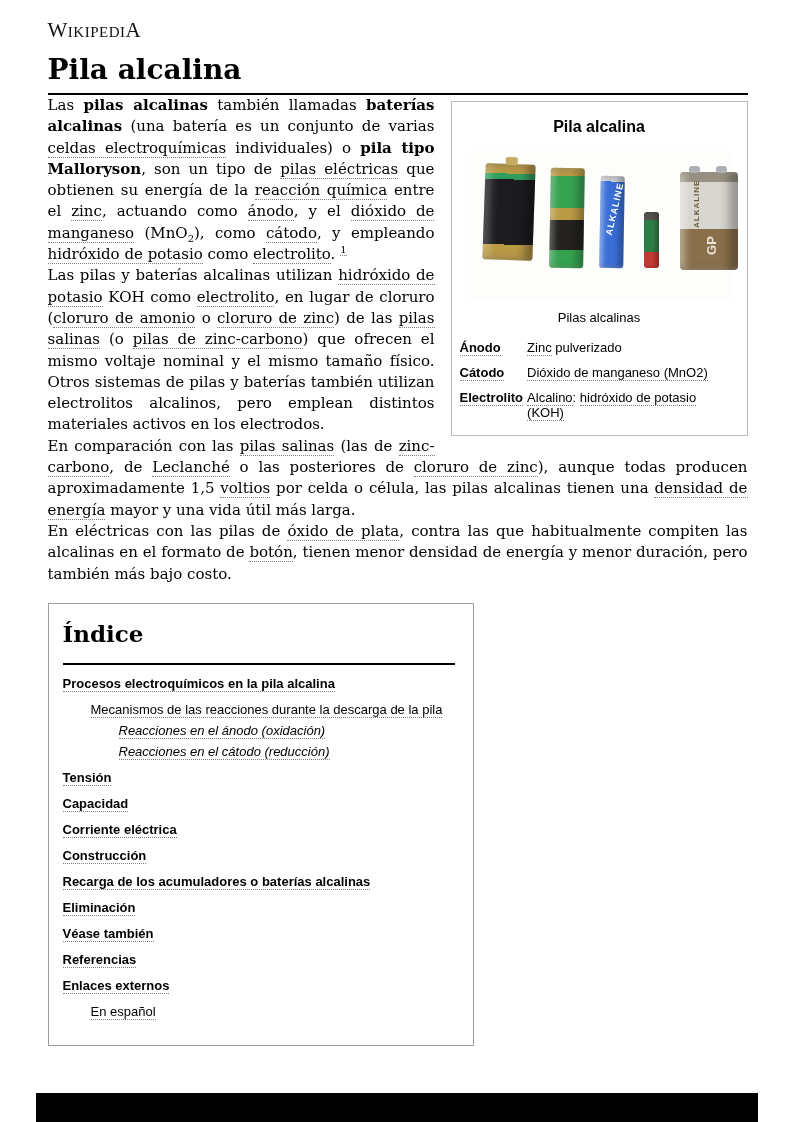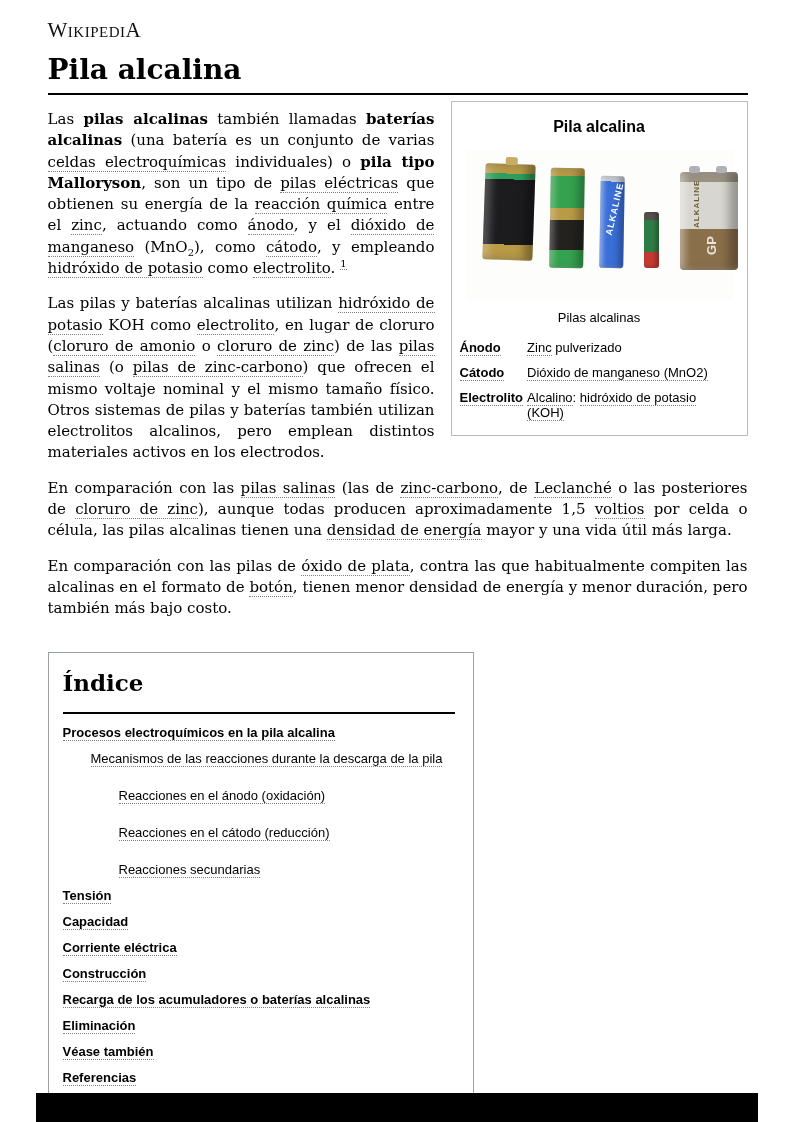--- a/index.html
+++ b/index.html
@@ -16,21 +16,21 @@
     font-family:"Liberation Serif", serif;
     font-variant:small-caps; font-size:21px; letter-spacing:0.5px; color:#111;
   }
   h1.page-title {
     margin:10px 0 0 0; padding:0 0 7px 0;
     font-family:"DejaVu Serif", serif; font-weight:bold; font-size:28px;
     border-bottom:2px solid #000;
   }
 
   
-  .para { margin:14px 0; font-size:15px; line-height:1.42; text-align:justify; }
+  .para { margin:0 0; font-size:15px; line-height:1.42; text-align:justify; }
   .b { font-weight:bold; }
   .lnk { border-bottom:1px dotted #808080; cursor:pointer; }
   sup { font-size:10px; line-height:0; }
   sub { font-size:10px; line-height:0; }
 
   
   .infobox {
     float:right; width:297px; margin:6px 0 10px 16px; padding:8px 8px 10px 8px;
     border:1px solid #b7bdc3; background:#fff;
     font-family:"Liberation Sans", sans-serif; font-size:13px;
@@ -77,21 +77,21 @@
   }
   .toc-heading {
     font-family:"DejaVu Serif", serif; font-weight:bold; font-size:23px;
     margin:4px 0 0 0; padding-bottom:16px; border-bottom:2px solid #000;
   }
   .toc-list { font-family:"Liberation Sans", sans-serif; font-size:13px; margin-top:6px; }
   .toc-item { margin:11px 0; }
   .toc-item > span { border-bottom:1px dotted #808080; cursor:pointer; }
   .toc-l1 { font-weight:bold; margin-left:0; }
   .toc-l2 { margin-left:28px; margin-top:6px; margin-bottom:6px; }
-  .toc-l3 { margin-left:56px; margin-top:22px; margin-bottom:6px; }
+  .toc-l3 { margin-left:56px; margin-top:6px; margin-bottom:6px;font-style:italic; }
 
   .cutoff-bar { position:absolute; left:0; bottom:0; width:100%; height:29px; background:#000; }
 </style>
 </head>
 <body>
 
 <div id="page">
   <div id="content">
 
     <div class="wordmark">WikipediA</div>
@@ -127,30 +127,29 @@
               <td class="lbl"><span>Electrolito</span></td>
               <td><span class="lnk">Alcalino</span><span>: </span><span class="lnk">hidróxido de potasio (KOH)</span></td>
             </tr>
           </tbody>
       </table>
     </div>
 
     <p class="para"><span>Las </span><span class="b">pilas alcalinas</span><span> también llamadas </span><span class="b">baterías alcalinas</span><span> (una batería es un conjunto de varias </span><span class="lnk">celdas electroquímicas</span><span> individuales) o </span><span class="b">pila tipo Malloryson</span><span>, son un tipo de </span><span class="lnk">pilas eléctricas</span><span> que obtienen su energía de la </span><span class="lnk">reacción química</span><span> entre el </span><span class="lnk">zinc</span><span>, actuando como </span><span class="lnk">ánodo</span><span>, y el </span><span class="lnk">dióxido de manganeso</span><span> (MnO</span><sub>2</sub><span>), como </span><span class="lnk">cátodo</span><span>, y empleando </span><span class="lnk">hidróxido de potasio</span><span> como </span><span class="lnk">electrolito</span><span>. </span><sup class="lnk">1</sup></p>
     <p class="para"><span>Las pilas y baterías alcalinas utilizan </span><span class="lnk">hidróxido de potasio</span><span> KOH como </span><span class="lnk">electrolito</span><span>, en lugar de cloruro (</span><span class="lnk">cloruro de amonio</span><span> o </span><span class="lnk">cloruro de zinc</span><span>) de las </span><span class="lnk">pilas salinas</span><span> (o </span><span class="lnk">pilas de zinc-carbono</span><span>) que ofrecen el mismo voltaje nominal y el mismo tamaño físico. Otros sistemas de pilas y baterías también utilizan electrolitos alcalinos, pero emplean distintos materiales activos en los electrodos.</span></p>
     <p class="para"><span>En comparación con las </span><span class="lnk">pilas salinas</span><span> (las de </span><span class="lnk">zinc-carbono</span><span>, de </span><span class="lnk">Leclanché</span><span> o las posteriores de </span><span class="lnk">cloruro de zinc</span><span>), aunque todas producen aproximadamente 1,5 </span><span class="lnk">voltios</span><span> por celda o célula, las pilas alcalinas tienen una </span><span class="lnk">densidad de energía</span><span> mayor y una vida útil más larga.</span></p>
-    <p class="para"><span>En comparación con las pilas de </span><span class="lnk">óxido de plata</span><span>, contra las que habitualmente compiten las alcalinas en el formato de </span><span class="lnk">botón</span><span>, tienen menor densidad de energía y menor duración, pero también más bajo costo.</span></p>
+    <p class="para"><span>En eléctricas con las pilas de </span><span class="lnk">óxido de plata</span><span>, contra las que habitualmente compiten las alcalinas en el formato de </span><span class="lnk">botón</span><span>, tienen menor densidad de energía y menor duración, pero también más bajo costo.</span></p>
 
     <div class="toc">
       <div class="toc-heading">Índice</div>
       <div class="toc-list" id="toc-list">
           <div class="toc-item toc-l1"><span>Procesos electroquímicos en la pila alcalina</span></div>
           <div class="toc-item toc-l2"><span>Mecanismos de las reacciones durante la descarga de la pila</span></div>
           <div class="toc-item toc-l3"><span>Reacciones en el ánodo (oxidación)</span></div>
           <div class="toc-item toc-l3"><span>Reacciones en el cátodo (reducción)</span></div>
-          <div class="toc-item toc-l3"><span>Reacciones secundarias</span></div>
           <div class="toc-item toc-l1"><span>Tensión</span></div>
           <div class="toc-item toc-l1"><span>Capacidad</span></div>
           <div class="toc-item toc-l1"><span>Corriente eléctrica</span></div>
           <div class="toc-item toc-l1"><span>Construcción</span></div>
           <div class="toc-item toc-l1"><span>Recarga de los acumuladores o baterías alcalinas</span></div>
           <div class="toc-item toc-l1"><span>Eliminación</span></div>
           <div class="toc-item toc-l1"><span>Véase también</span></div>
           <div class="toc-item toc-l1"><span>Referencias</span></div>
           <div class="toc-item toc-l1"><span>Enlaces externos</span></div>
           <div class="toc-item toc-l2"><span>En español</span></div>

